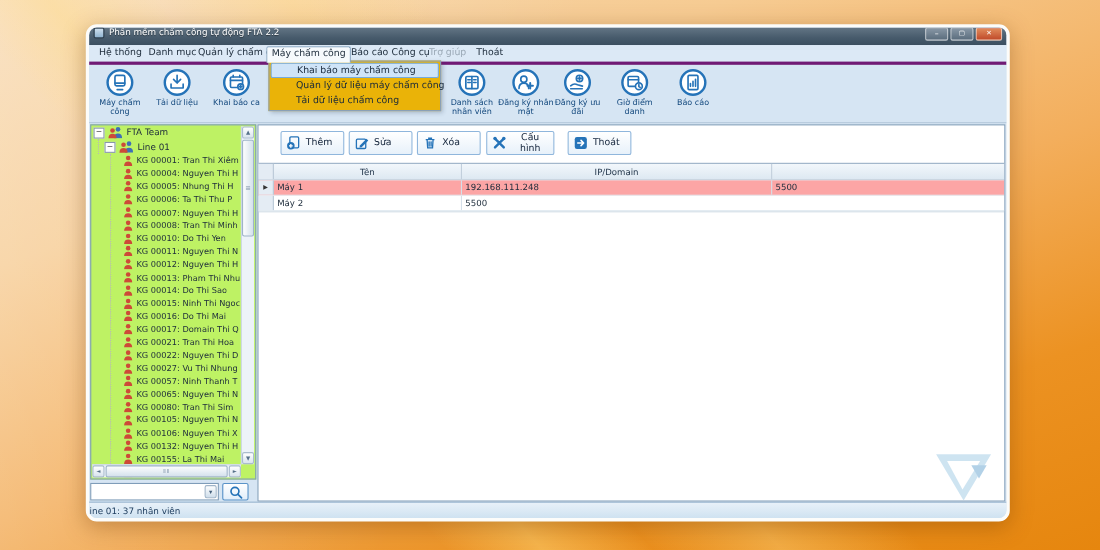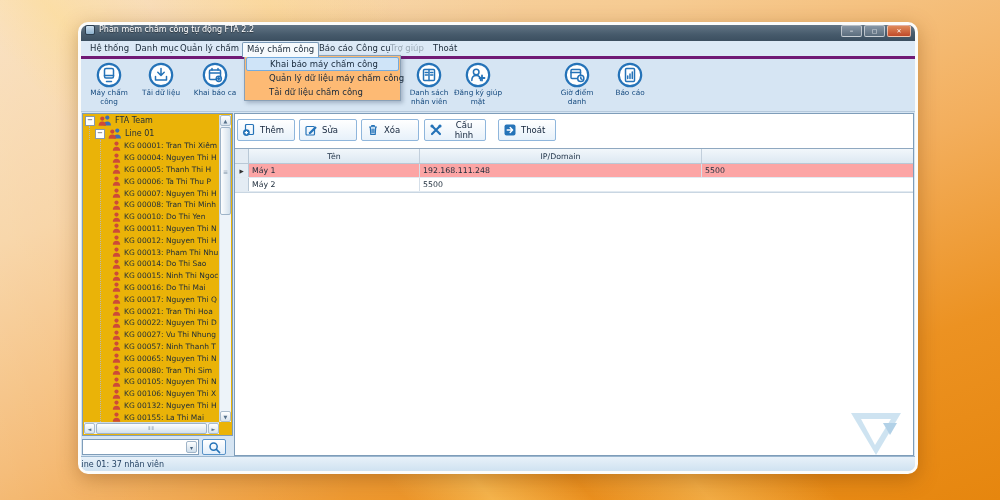--- a/index.html
+++ b/index.html
@@ -30,36 +30,36 @@
   .wc-max::before{content:"▢";font-size:6px}
   .wc-close{background:linear-gradient(#e08a5a,#c04a2a);width:22px}
   .wc-close::before{content:"✕";font-size:6px}
   
   .menubar{height:15px;flex:0 0 15px;background:#dce9f6;border-bottom:3px solid #701a75;position:relative;font-size:8.5px}
   .mi{position:absolute;top:1px;height:12px;line-height:12px;padding:0 4px;white-space:nowrap;color:#1c2b3a}
   .m1{left:5px}.m2{left:50px}.m3{left:95px}
   .m4{left:161px;background:#f6fafd;border:1px solid #7a9ab8;border-bottom:0;border-radius:2px 2px 0 0;height:14px;z-index:60}
   .m5{left:234px}.m6{left:271px}.m7{left:305px;color:#9aa8b5}.m8{left:348px}
   
-  .ctxmenu{position:absolute;left:163px;top:30px;width:153px;z-index:55;background:#fdba74;
+  .ctxmenu{position:absolute;left:163px;top:30px;width:153px;z-index:55;background:#eab308;
     border:1px solid #8aa0b6;box-shadow:2px 2px 4px rgba(40,60,90,.3);padding:1px;font-size:8.5px}
   .cmi{height:14px;line-height:14px;padding-left:23px;white-space:nowrap;color:#17283a}
   .cmi.hl{background:#cfe4f8;border:1px solid #74abdd;border-radius:2px;height:12px;line-height:12px}
   
   .toolbar{height:52px;flex:0 0 52px;background:#d6e5f3;border-bottom:1px solid #b6c9dc;position:relative}
   .tbi{position:absolute;top:3px;width:52px;text-align:center;cursor:default}
   .t1{left:2px}.t2{left:54px}.t3{left:108px}.t4{left:322px}.t5{left:371px}.t6{left:418px}.t7{left:470px}.t8{left:523px}
   .tbico{width:26px;height:26px;display:block;margin:0 auto}
   .ring{fill:#fff;stroke:#2573b8;stroke-width:2.2}
   .gly{fill:none;stroke:#2573b8;stroke-width:1.5;stroke-linecap:round;stroke-linejoin:round}
   .tbl{font-size:7.3px;line-height:8.5px;color:#14497e;margin-top:1px}
   
   .content{flex:1;display:flex;min-height:0}
   .leftcol{width:151px;flex:0 0 151px;display:flex;flex-direction:column;padding:1px 0 0 1px}
-  .treebox{flex:1;background:#eab308;border:1px solid #7f9db9;position:relative;overflow:hidden}
+  .treebox{flex:1;background:#bef264;border:1px solid #7f9db9;position:relative;overflow:hidden}
   .guide{position:absolute;border-left:1px dotted #b8b8b8}
   .g1{left:6px;top:12px;height:14px}
   .g2{left:17px;top:26px;height:292px}
   .tnode{display:flex;align-items:center;white-space:nowrap;overflow:hidden}
   .tnode.root,.tnode.line{height:13px;font-size:8px}
   .tnode.emp{height:11.8px;font-size:7.5px}
   .tnode.root{padding-left:2px}.tnode.line{padding-left:12px}.tnode.emp{padding-left:29px}
   .expander{width:8px;height:8px;flex:0 0 8px;border:1px solid #8899aa;background:#fff;margin-right:3px;
     display:flex;align-items:center;justify-content:center;font-size:7px;line-height:1;color:#333}
   .expander::before{content:"−"}
@@ -86,21 +86,21 @@
     display:flex;align-items:center;justify-content:center;font-size:6px;color:#44607c;box-sizing:border-box}
   .combo-btn::before{content:"▾"}
   .searchbtn{width:24px;height:16px;background:linear-gradient(#ffffff,#e2eefa);border:1px solid #5a93c8;border-radius:2px;
     display:flex;align-items:center;justify-content:center;padding:0;cursor:pointer}
   
   .mainpanel{flex:1;background:#fff;border:1px solid #7f9db9;margin:1px 1px 0 1px;position:relative;overflow:hidden}
   .btnrow{display:flex;align-items:center;height:24px;margin:4px 0 6px 0}
   .abtn{height:22px;width:58px;display:flex;align-items:center;justify-content:flex-start;gap:4px;padding:0 4px;
     background:linear-gradient(#ffffff,#e7f1fa);border:1px solid #8fb6dc;border-radius:2px;font-size:8.5px;color:#12233a;cursor:pointer;box-sizing:border-box;
     font-family:"DejaVu Sans","Liberation Sans",sans-serif}
-  .b1{margin-left:2px}.b2{margin-left:4px}.b3{margin-left:4px}.b4{margin-left:5px;width:62px}.b5{margin-left:12px}
+  .b1{margin-left:20px}.b2{margin-left:4px}.b3{margin-left:4px}.b4{margin-left:5px;width:62px}.b5{margin-left:12px}
   .aico{flex:0 0 auto}
   
   .grid{border-top:1px solid #8fa8c0;border-bottom:1px solid #c9d6e2;font-size:7.8px}
   .thead{display:flex;height:14px;background:linear-gradient(#f2f7fb,#dde8f2);border-bottom:1px solid #b9c8d6}
   .th{display:flex;align-items:center;justify-content:center;border-right:1px solid #c2cfdc;color:#22354a;box-sizing:border-box}
   .trow{display:flex;height:13px;background:#fff;border-bottom:1px solid #e2eaf1}
   .trow.selected{background:#fca5a5}
   .td{display:flex;align-items:center;padding-left:3px;border-right:1px solid #d5dfe9;box-sizing:border-box;overflow:hidden;white-space:nowrap}
   .c-sel{width:14px;flex:0 0 14px;background:#e4ecf4;border-right:1px solid #b9c8d6;justify-content:center;padding-left:0}
   .trow.selected .c-sel::before{content:"▶";font-size:5.5px;color:#333}
@@ -184,21 +184,32 @@
     </div>
     <div class="tbi t5">
       <svg class="tbico" viewBox="0 0 26 26">
           <circle class="ring" cx="13" cy="13" r="11.2"></circle>
           <g class="gly">
             <circle cx="11.2" cy="10" r="2.8"></circle>
             <path d="M6.8,18.5 c0,-3.5 2,-5 4.4,-5 s4.4,1.5 4.4,5"></path>
             <path d="M17,13.5 v5 M14.5,16 h5" stroke-width="1.8"></path>
           </g>
         </svg>
-      <div class="tbl">Đăng ký giúp mặt</div>
+      <div class="tbl">Đăng ký nhân mặt</div>
+    </div>
+    <div class="tbi t6">
+      <svg class="tbico" viewBox="0 0 26 26">
+          <circle class="ring" cx="13" cy="13" r="11.2"></circle>
+          <g class="gly">
+            <circle cx="14.8" cy="9.3" r="2.9"></circle>
+            <path d="M14.8,7.8 v3 M13.3,9.3 h3"></path>
+            <path d="M6.8,16 c2.2,-2 4.2,-2 6.2,-1 l4.5,1.3 M6.8,18.7 h10.5"></path>
+          </g>
+        </svg>
+      <div class="tbl">Đăng ký ưu đãi</div>
     </div>
     <div class="tbi t7">
       <svg class="tbico" viewBox="0 0 26 26">
           <circle class="ring" cx="13" cy="13" r="11.2"></circle>
           <g class="gly">
             <rect x="7" y="7.5" width="9.5" height="9" rx="1"></rect>
             <path d="M7,10.5 h9.5"></path>
             <circle cx="16.8" cy="16.4" r="3.1" fill="#fff"></circle>
             <path d="M16.8,14.9 v1.7 l1.2,0.8"></path>
           </g>
@@ -259,21 +270,21 @@
                 <path d="M0.8,9.8 c0,-2.8 1.5,-4 3.7,-4 s3.7,1.2 3.7,4 z" fill="#cd4a38"></path>
               </svg>
               <span class="tlabel">KG 00004: Nguyen Thi H</span>
             </div>
 
             <div class="tnode emp">
               <svg class="perico" width="9" height="10" viewBox="0 0 9 10">
                 <circle cx="4.5" cy="2.6" r="2.1" fill="#cd4a38"></circle>
                 <path d="M0.8,9.8 c0,-2.8 1.5,-4 3.7,-4 s3.7,1.2 3.7,4 z" fill="#cd4a38"></path>
               </svg>
-              <span class="tlabel">KG 00005: Thanh Thi H</span>
+              <span class="tlabel">KG 00005: Nhung Thi H</span>
             </div>
 
             <div class="tnode emp">
               <svg class="perico" width="9" height="10" viewBox="0 0 9 10">
                 <circle cx="4.5" cy="2.6" r="2.1" fill="#cd4a38"></circle>
                 <path d="M0.8,9.8 c0,-2.8 1.5,-4 3.7,-4 s3.7,1.2 3.7,4 z" fill="#cd4a38"></path>
               </svg>
               <span class="tlabel">KG 00006: Ta Thi Thu P</span>
             </div>
 
@@ -347,21 +358,21 @@
                 <path d="M0.8,9.8 c0,-2.8 1.5,-4 3.7,-4 s3.7,1.2 3.7,4 z" fill="#cd4a38"></path>
               </svg>
               <span class="tlabel">KG 00016: Do Thi Mai</span>
             </div>
 
             <div class="tnode emp">
               <svg class="perico" width="9" height="10" viewBox="0 0 9 10">
                 <circle cx="4.5" cy="2.6" r="2.1" fill="#cd4a38"></circle>
                 <path d="M0.8,9.8 c0,-2.8 1.5,-4 3.7,-4 s3.7,1.2 3.7,4 z" fill="#cd4a38"></path>
               </svg>
-              <span class="tlabel">KG 00017: Nguyen Thi Q</span>
+              <span class="tlabel">KG 00017: Domain Thi Q</span>
             </div>
 
             <div class="tnode emp">
               <svg class="perico" width="9" height="10" viewBox="0 0 9 10">
                 <circle cx="4.5" cy="2.6" r="2.1" fill="#cd4a38"></circle>
                 <path d="M0.8,9.8 c0,-2.8 1.5,-4 3.7,-4 s3.7,1.2 3.7,4 z" fill="#cd4a38"></path>
               </svg>
               <span class="tlabel">KG 00021: Tran Thi Hoa</span>
             </div>
 

